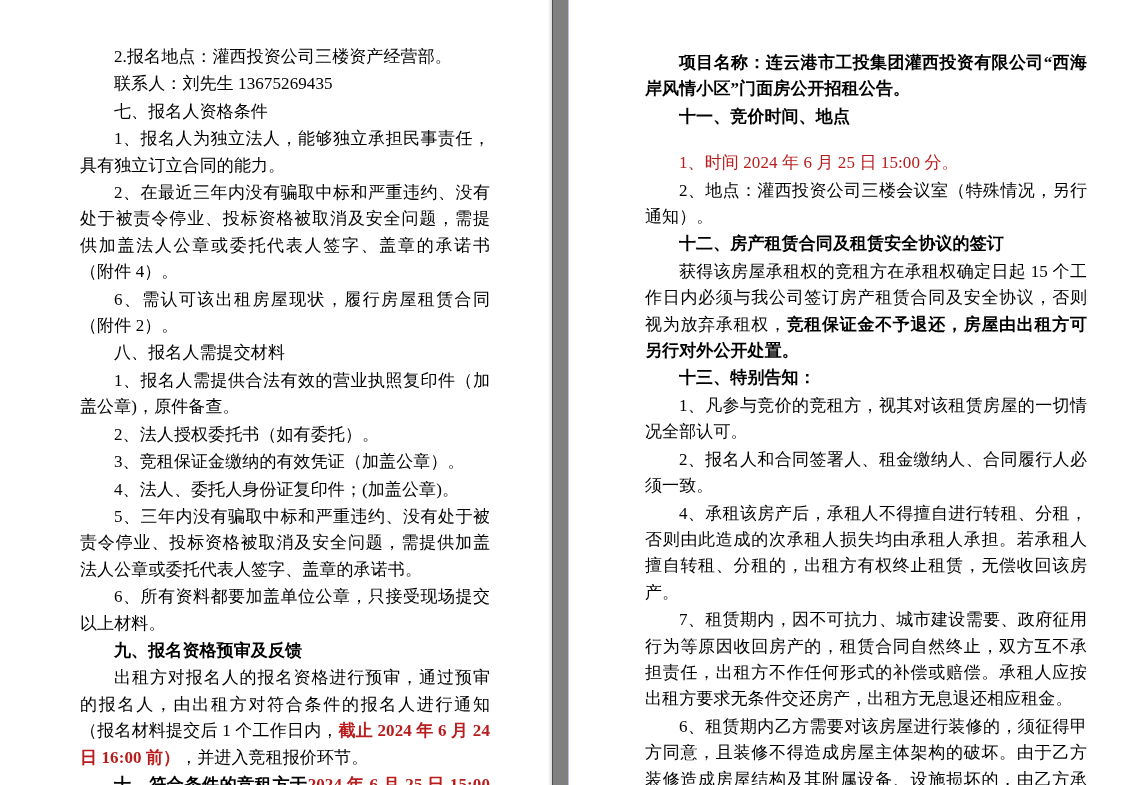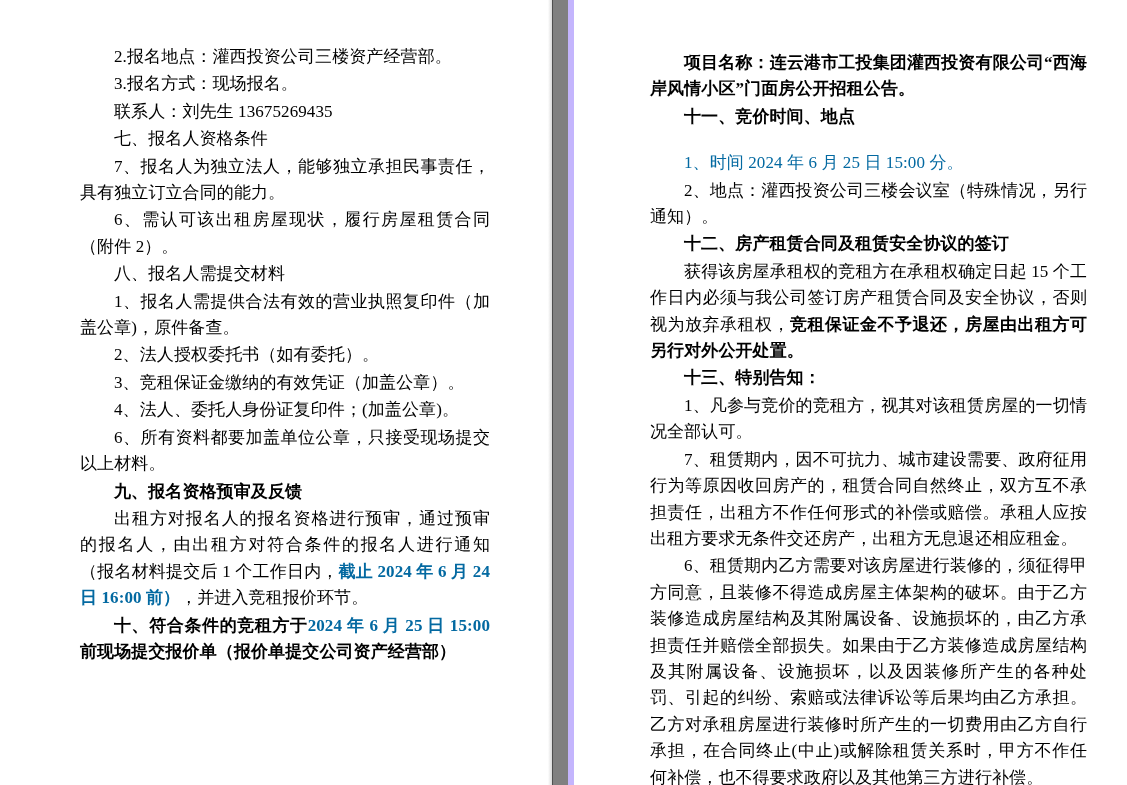--- a/index.html
+++ b/index.html
@@ -29,21 +29,21 @@
   .page-left {
     left: 0;
     width: 553px;
     height: 785px;
     border-right: 1px solid #5e5e5e;
   }
   .page-right {
     left: 568px;
     width: 559px;
     height: 785px;
-    border-left: 6px solid #c4b5fd;
+    border-left: 1px solid #c4b5fd;
   }
   .gutter {
     position: absolute;
     top: 0;
     left: 553px;
     width: 15px;
     height: 785px;
     background: #808080;
   }
   .page-inner {
@@ -56,21 +56,21 @@
     margin: 0 0 1px 0;
     font-size: 17px;
     line-height: 26.4px;
     color: #000000;
     text-align: justify;
     text-justify: inter-ideograph;
     letter-spacing: 0.1px;
   }
   .ind2 { text-indent: 2em; }
   .b { font-weight: bold; }
-  .blue { color: #0369a1; margin-top: 20px; }
+  .blue { color: #b91c1c; margin-top: 20px; }
   .bu { font-weight: bold; }
   .shadow-left {
     position: absolute;
     top: 0;
     left: 548px;
     width: 5px;
     height: 785px;
     background: linear-gradient(to right, rgba(0,0,0,0.0), rgba(0,0,0,0.18));
   }
   .shadow-right {
@@ -84,30 +84,31 @@
 </style>
 </head>
 <body>
 
 <div class="viewport">
 
   <div class="page page-left">
     <div class="page-inner">
 
       <p class="ind2">2.报名地点：灌西投资公司三楼资产经营部。</p>
-      <p class="ind2">3.报名方式：现场报名。</p>
       <p class="ind2">联系人：刘先生   13675269435</p>
       <p class="ind2">七、报名人资格条件</p>
-      <p class="ind2">7、报名人为独立法人，能够独立承担民事责任，具有独立订立合同的能力。</p>
+      <p class="ind2">1、报名人为独立法人，能够独立承担民事责任，具有独立订立合同的能力。</p>
+      <p class="ind2">2、在最近三年内没有骗取中标和严重违约、没有处于被责令停业、投标资格被取消及安全问题，需提供加盖法人公章或委托代表人签字、盖章的承诺书（附件 4）。</p>
       <p class="ind2">6、需认可该出租房屋现状，履行房屋租赁合同（附件 2）。</p>
       <p class="ind2">八、报名人需提交材料</p>
       <p class="ind2">1、报名人需提供合法有效的营业执照复印件（加盖公章)，原件备查。</p>
       <p class="ind2">2、法人授权委托书（如有委托）。</p>
       <p class="ind2">3、竞租保证金缴纳的有效凭证（加盖公章）。</p>
       <p class="ind2">4、法人、委托人身份证复印件；(加盖公章)。</p>
+      <p class="ind2">5、三年内没有骗取中标和严重违约、没有处于被责令停业、投标资格被取消及安全问题，需提供加盖法人公章或委托代表人签字、盖章的承诺书。</p>
       <p class="ind2">6、所有资料都要加盖单位公章，只接受现场提交以上材料。</p>
       <p class="ind2 b">九、报名资格预审及反馈</p>
 
       <p class="ind2"><span>出租方对报名人的报名资格进行预审，通过预审的报名人，由出租方对符合条件的报名人进行通知（报名材料提交后 1 个工作日内，</span><span class="blue b">截止 2024 年 6 月 24 日 16:00 前）</span><span>，并进入竞租报价环节。</span></p>
 
       <p class="ind2"><span class="b">十、符合条件的竞租方于</span><span class="blue b">2024 年 6 月 25 日 15:00</span><span class="b">前现场提交报价单（报价单提交公司资产经营部）</span></p>
 
     </div>
   </div>
 
@@ -123,19 +124,21 @@
       <p class="ind2 b">十一、竞价时间、地点</p>
       <p class="ind2 blue">1、时间 2024 年 6 月 25 日 15:00 分。</p>
       <p class="ind2">2、地点：灌西投资公司三楼会议室（特殊情况，另行通知）。</p>
       <p class="ind2 b">十二、房产租赁合同及租赁安全协议的签订</p>
 
       <p class="ind2"><span>获得该房屋承租权的竞租方在承租权确定日起 15 个工作日内必须与我公司签订房产租赁合同及安全协议，否则视为放弃承租权，</span><span class="bu">竞租保证金不予退还，房屋由出租方可另行对外公开处置。</span></p>
 
       <p class="ind2 b">十三、特别告知：</p>
 
       <p class="ind2">1、凡参与竞价的竞租方，视其对该租赁房屋的一切情况全部认可。</p>
+      <p class="ind2">2、报名人和合同签署人、租金缴纳人、合同履行人必须一致。</p>
+      <p class="ind2">4、承租该房产后，承租人不得擅自进行转租、分租，否则由此造成的次承租人损失均由承租人承担。若承租人擅自转租、分租的，出租方有权终止租赁，无偿收回该房产。</p>
       <p class="ind2">7、租赁期内，因不可抗力、城市建设需要、政府征用行为等原因收回房产的，租赁合同自然终止，双方互不承担责任，出租方不作任何形式的补偿或赔偿。承租人应按出租方要求无条件交还房产，出租方无息退还相应租金。</p>
       <p class="ind2">6、租赁期内乙方需要对该房屋进行装修的，须征得甲方同意，且装修不得造成房屋主体架构的破坏。由于乙方装修造成房屋结构及其附属设备、设施损坏的，由乙方承担责任并赔偿全部损失。如果由于乙方装修造成房屋结构及其附属设备、设施损坏，以及因装修所产生的各种处罚、引起的纠纷、索赔或法律诉讼等后果均由乙方承担。乙方对承租房屋进行装修时所产生的一切费用由乙方自行承担，在合同终止(中止)或解除租赁关系时，甲方不作任何补偿，也不得要求政府以及其他第三方进行补偿。</p>
 
     </div>
   </div>
 
 </div>
 
 </body></html>

